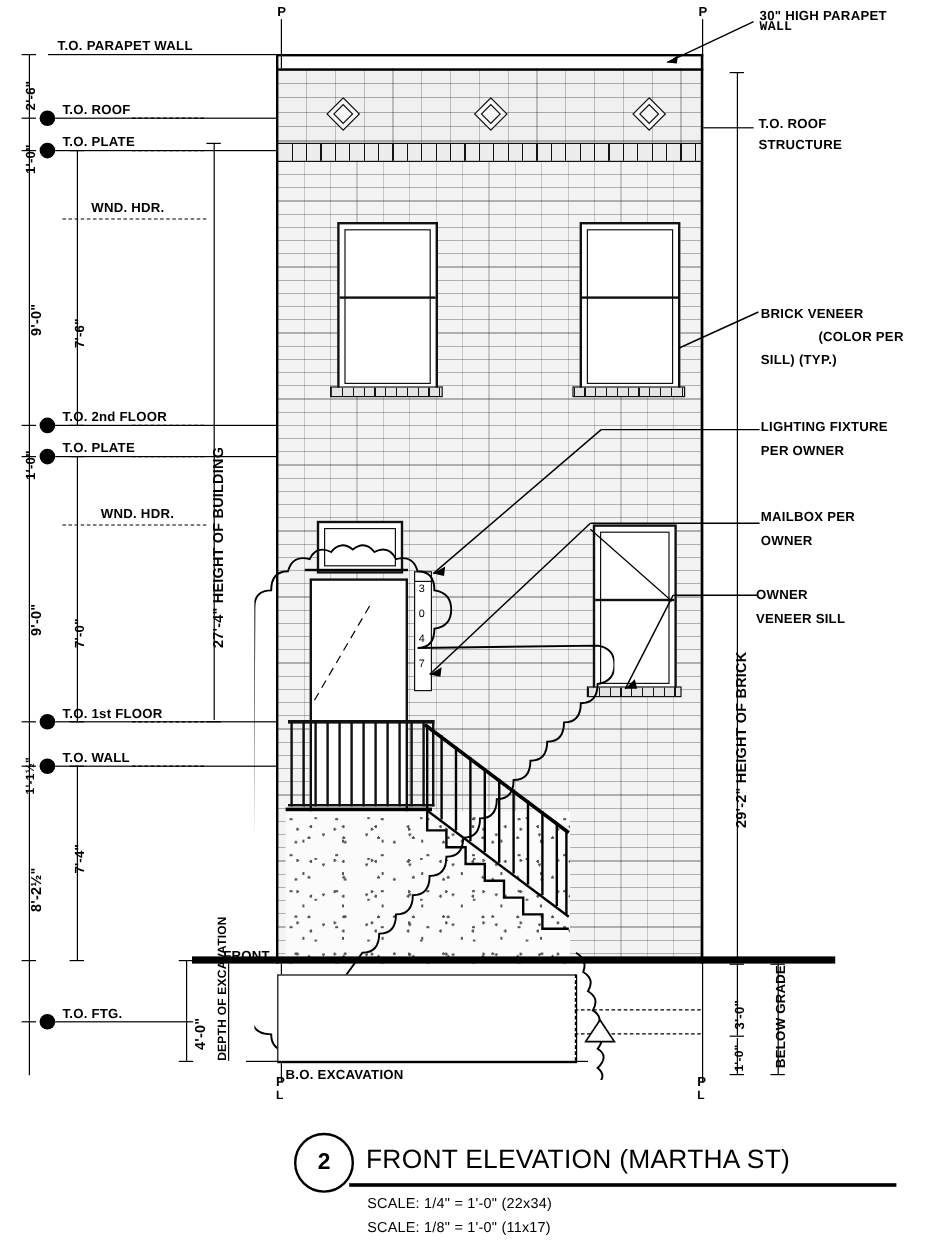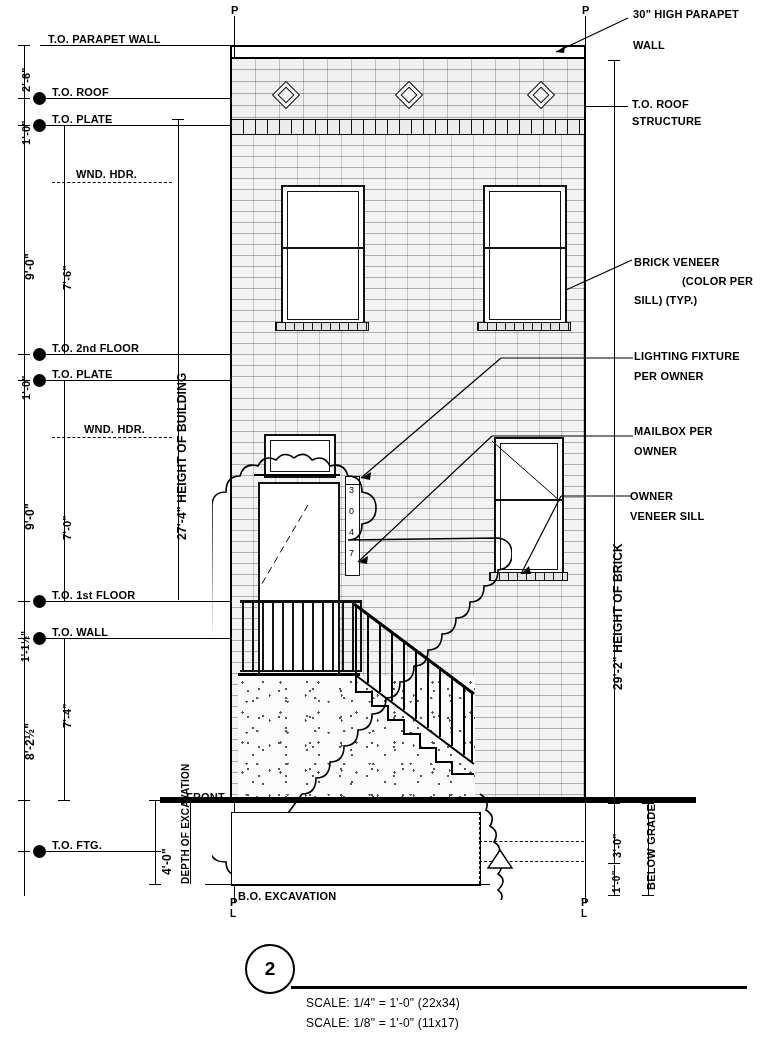--- a/index.html
+++ b/index.html
@@ -333,21 +333,21 @@
   <div class="ln v1" style="left:648px;top:803px;height:92px;"></div>
   <div class="ln h1" style="left:642px;top:803px;width:12px;"></div>
   <div class="ln h1" style="left:642px;top:895px;width:12px;"></div>
   <div class="txt b rot" style="left:645px;top:890px;font-size:11px;">BELOW GRADE</div>
 
   <svg style="position:absolute;left:548px;top:16px;width:84px;height:40px;">
     <line x1="80" y1="2" x2="8" y2="36" stroke="#000" stroke-width="1.2"></line>
     <polygon points="8,36 17,30 16,37" fill="#000"></polygon>
   </svg>
   <div class="txt b" style="left:633px;top:8px;">30" HIGH PARAPET</div>
-  <div class="txt b" style="left:633px;top:39px;">WALL</div>
+  <div class="txt b" style="left:633px;top:17px;font-family:Liberation Mono, monospace;">WALL</div>
 
   <div class="ln h1" style="left:586px;top:106px;width:42px;"></div>
   <div class="txt b" style="left:632px;top:98px;">T.O. ROOF</div>
   <div class="txt b" style="left:632px;top:115px;">STRUCTURE</div>
 
   <svg style="position:absolute;left:560px;top:250px;width:76px;height:46px;">
     <line x1="72" y1="10" x2="6" y2="40" stroke="#000" stroke-width="1.2"></line>
   </svg>
   <div class="txt b" style="left:634px;top:256px;text-align:center;">BRICK VENEER</div>
   <div class="txt b" style="left:634px;top:275px;margin-left:48px;">(COLOR PER</div>
@@ -375,17 +375,18 @@
     <polygon points="6,84 14,76 16,84" fill="#000"></polygon>
   </svg>
   <div class="txt b" style="left:630px;top:490px;">OWNER</div>
   <div class="txt b" style="left:630px;top:510px;">VENEER SILL</div>
 
   <svg style="position:absolute;left:486px;top:437px;width:82px;height:70px;">
     <line x1="6" y1="4" x2="74" y2="64" stroke="#000" stroke-width="1"></line>
   </svg>
 
   <div id="bubble">2</div>
+  <div class="txt" style="left:305px;top:953px;font-size:22px;">FRONT ELEVATION (MARTHA ST)</div>
   <div id="titleline"></div>
   <div class="txt" style="left:306px;top:996px;font-size:12px;">SCALE: 1/4" = 1'-0" (22x34)</div>
   <div class="txt" style="left:306px;top:1016px;font-size:12px;">SCALE: 1/8" = 1'-0" (11x17)</div>
 
 </div>
 
 </body></html>

